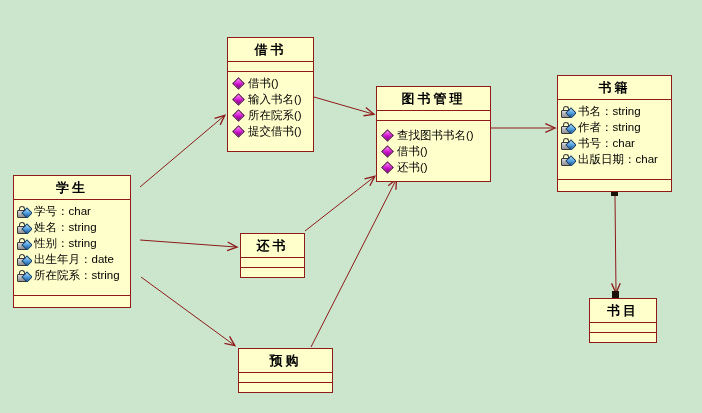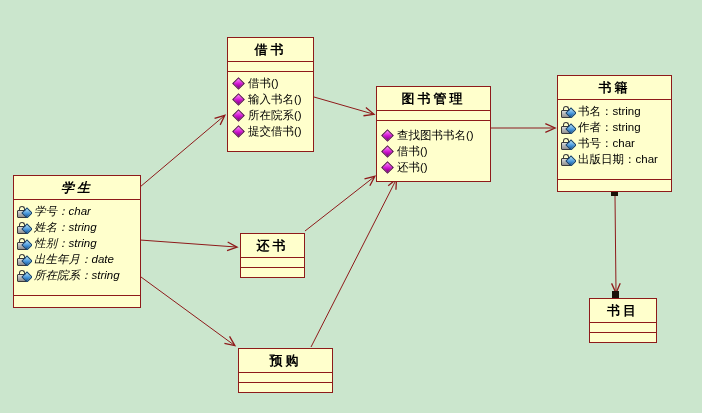--- a/index.html
+++ b/index.html
@@ -94,21 +94,21 @@
           <i class="dmd"></i>
           <span>所在院系()</span>
         </div>
       <div class="row">
           <i class="dmd"></i>
           <span>提交借书()</span>
         </div>
     </div>
   </div>
 
-  <div class="uml-class" style="left:13px;top:175px;width:128px;font-style:italic;">
+  <div class="uml-class" style="left:13px;top:175px;width:118px;">
     <div class="c-title">学生</div>
     <div class="c-sec c-list">
       <div class="row">
           <span class="aic">
             <i class="lk"></i>
             <i class="bd"></i>
           </span>
           <span>学号：char</span>
         </div>
       <div class="row">

